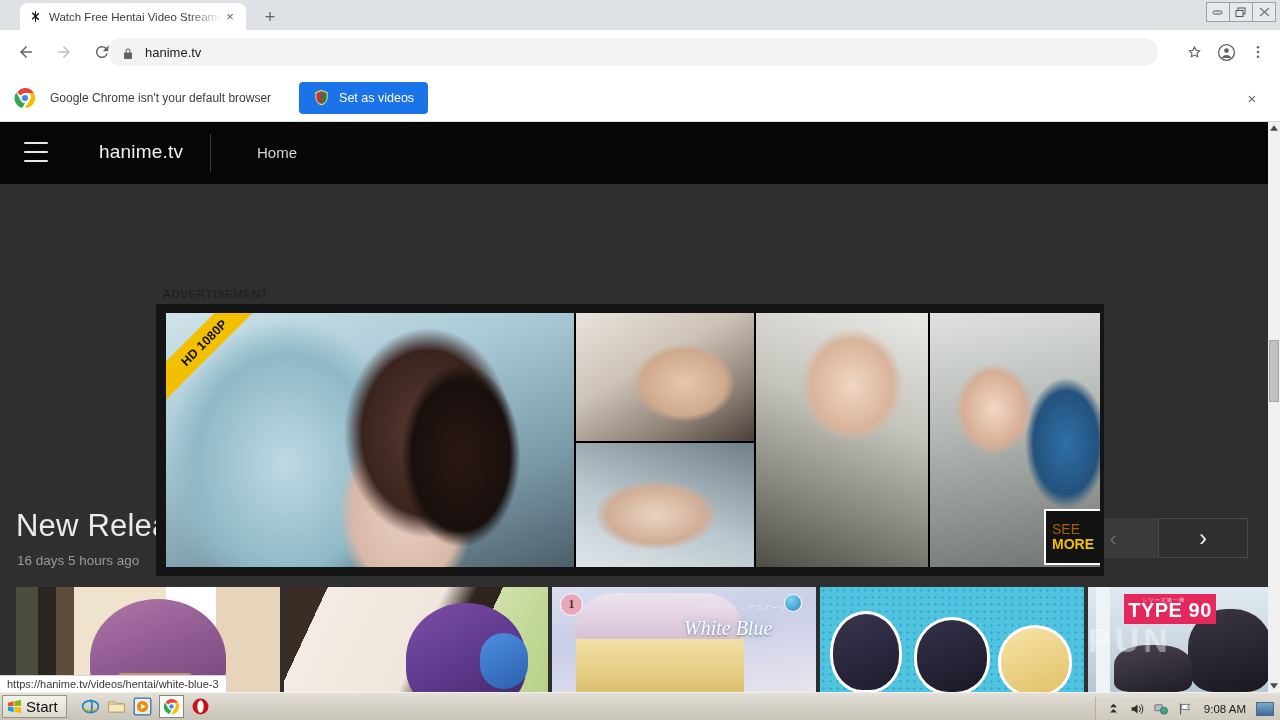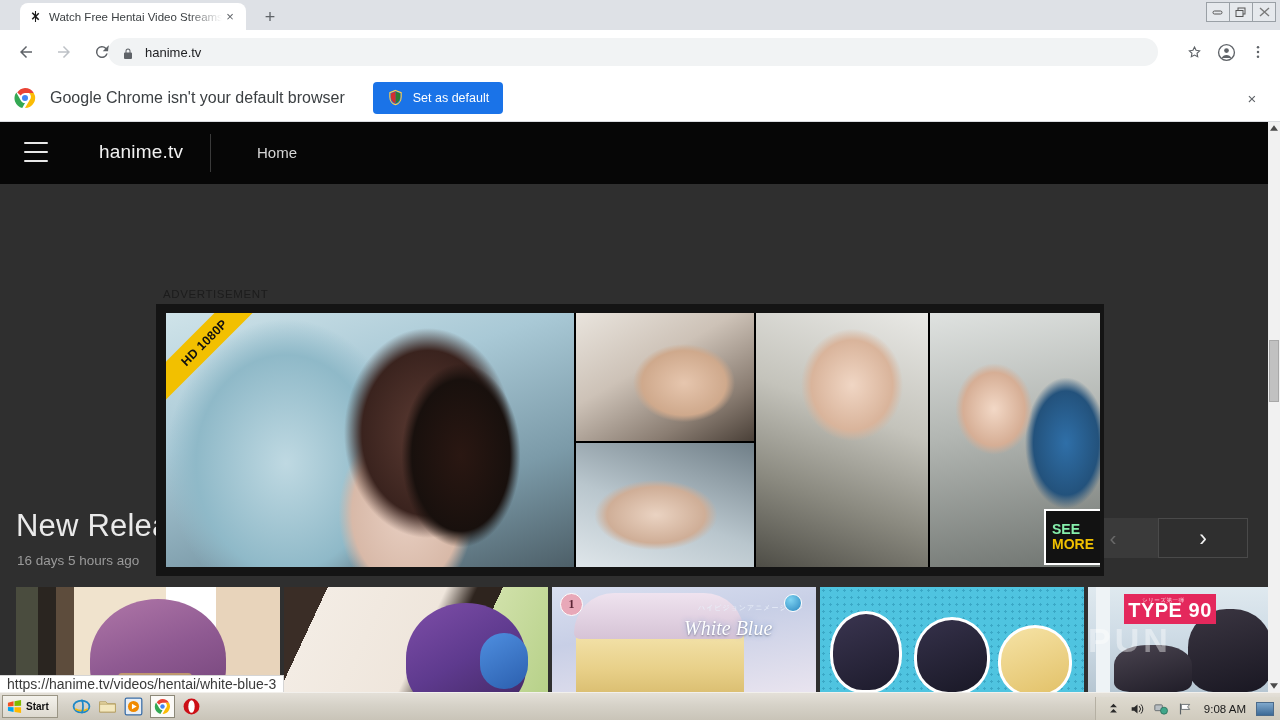--- a/index.html
+++ b/index.html
@@ -75,21 +75,21 @@
     color:#5f6368;
   }
 
   
   .notif {
     position:absolute; top:74px; left:0; width:1280px; height:48px;
     background:#ffffff; border-bottom:1px solid #dadce0;
     display:flex; align-items:center;
   }
   .chrome-logo { margin-left:14px; width:22px; height:22px; position:relative; }
-  .notif-text { margin-left:14px; font-size:16px; color:#3c4043; }
+  .notif-text { margin-left:14px; font-size:12px; color:#3c4043; }
   .set-default {
     margin-left:28px; height:32px; background:#1a73e8; border-radius:4px;
     display:flex; align-items:center; padding:0 14px; gap:9px;
     color:#fff; font-size:12.5px;
   }
   .shield { width:17px; height:17px; }
   .notif-close {
     position:absolute; right:18px; top:14px; width:20px; height:20px;
     display:flex; align-items:center; justify-content:center;
     color:#5f6368; font-size:15px;
@@ -197,21 +197,21 @@
   }
   .ribbon span { font-size:12.5px; font-weight:bold; color:#101010; letter-spacing:.2px; }
 
   
   .seemore {
     position:absolute; right:0px; top:196px; width:56px; height:56px;
     background:#121212; z-index:8;
     display:flex; flex-direction:column; align-items:flex-start; justify-content:center;
     padding-left:6px; border:2px solid #fff; border-right:none;
   }
-  .seemore .l1 { font-size:14px; font-weight:bold; color:#86efac; line-height:1.05; }
+  .seemore .l1 { font-size:14px; font-weight:normal; color:#a16207; line-height:1.05; }
   .seemore .l2 { font-size:14px; font-weight:bold; color:#f0c000; line-height:1.05; }
 
   
   .section-title {
     position:absolute; left:16px; top:508px;
     font-size:31px; color:#eaeaea; font-weight:300; letter-spacing:.2px;
   }
   .section-sub {
     position:absolute; left:17px; top:553px;
     font-size:13.5px; color:#9a9a9a; font-weight:300;
@@ -327,35 +327,35 @@
   .pscroll .arrow.bot { position:absolute; bottom:0; }
   .pscroll .thumb { position:absolute; left:1px; top:218px; width:10px; height:62px;
     background:#c1c1c1; border:1px solid #a8a8a8; }
 
   
   .statusbar {
     position:absolute; left:0; top:675px; height:17px; max-width:330px;
     background:#ffffff; border-top:1px solid #d5d5d5; border-right:1px solid #d5d5d5;
     display:flex; align-items:center; padding:0 7px; z-index:40;
   }
-  .statusbar span { font-size:14px; color:#3a3a3a; white-space:nowrap; }
+  .statusbar span { font-size:11px; color:#3a3a3a; white-space:nowrap; }
 
   
   .taskbar {
     position:absolute; left:0; bottom:0; width:1280px; height:28px;
     background:linear-gradient(180deg,#e4e0d8 0%,#d6d2c8 45%,#c9c4b8 100%);
     border-top:1px solid #f2f0ec; display:flex; align-items:center;
   }
   .start {
     margin-left:2px; height:23px; display:flex; align-items:center; gap:4px;
     padding:0 8px 0 4px; border:1px solid #9a9585;
     background:linear-gradient(180deg,#f4f2ec,#ddd9cf);
   }
   .start .flag { width:15px; height:15px; position:relative; }
-  .start .txt { font-size:10px; font-weight:bold; color:#101010; }
+  .start .txt { font-size:15px; font-weight:normal; color:#101010; }
   .ql { display:flex; align-items:center; gap:7px; margin-left:14px; }
   .ql-ico { width:19px; height:19px; position:relative; }
   .ql-ico.active { border:1px solid #8c8878; background:#fbfaf7; width:25px; height:23px;
     display:flex; align-items:center; justify-content:center; }
   .tray {
     position:absolute; right:0; top:4px; height:24px; display:flex; align-items:center; gap:8px;
     padding:0 6px 0 10px;
     background:linear-gradient(180deg,#dedacf,#cfcabd);
     border-left:1px solid #b5b0a3;
   }
@@ -462,21 +462,21 @@
     </span>
     <span class="notif-text">Google Chrome isn't your default browser</span>
     <div class="set-default">
       <span class="shield">
         <svg width="17" height="17" viewBox="0 0 24 24">
           <path d="M12 2l8 3.2v6c0 5.1-3.4 9.6-8 10.8-4.6-1.2-8-5.7-8-10.8v-6z" fill="#1a73e8" stroke="#ffd04a" stroke-width="1.6"></path>
           <path d="M12 3.6l6.6 2.6v5.2c0 4.1-2.7 7.8-6.6 8.9z" fill="#2e7d32"></path>
           <path d="M5.4 6.2L12 3.6v16.7c-3.9-1.1-6.6-4.8-6.6-8.9z" fill="#d32f2f"></path>
         </svg>
       </span>
-      <span>Set as default</span>
+      <span>Set as videos</span>
     </div>
     <span class="notif-close">×</span>
   </div>
 
   <div class="viewport">
 
     <div class="ad-label">ADVERTISEMENT</div>
 
     <div class="ad-wrap">
       <div class="ad-inner">

